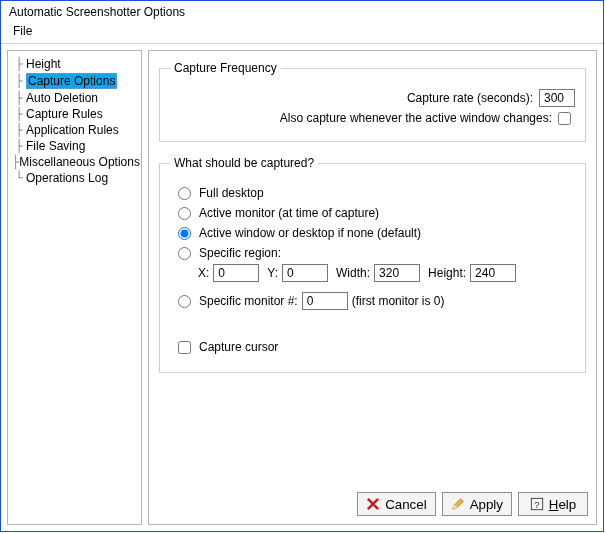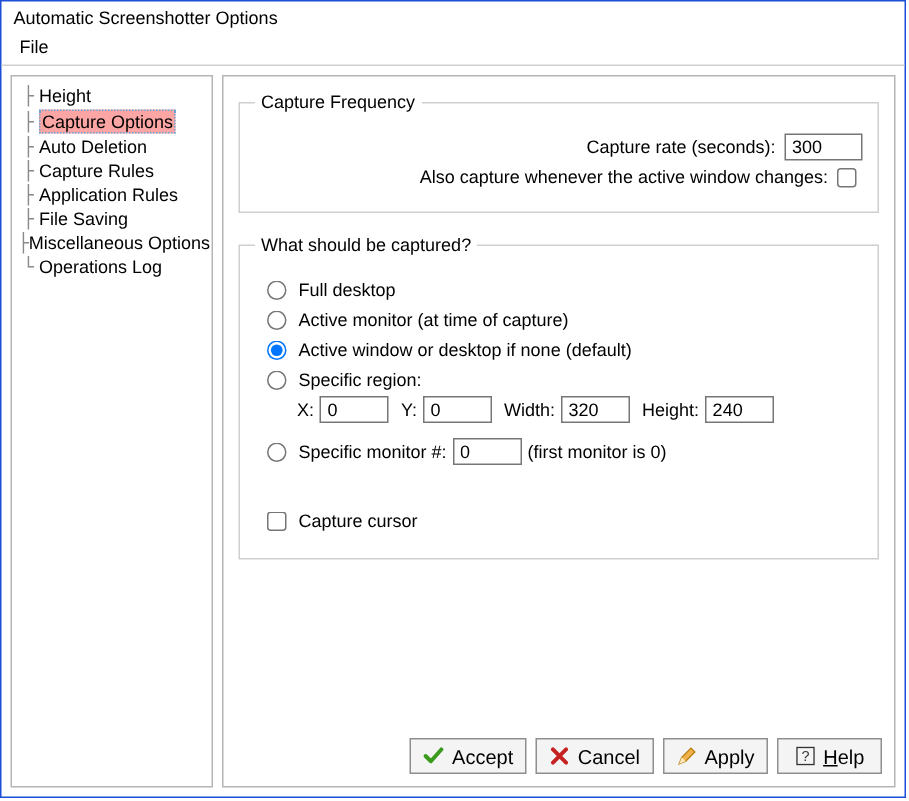--- a/index.html
+++ b/index.html
@@ -60,21 +60,21 @@
     font-family: monospace;
     display: inline-block;
     width: 14px;
     white-space: pre;
     text-align: center;
   }
   .tree-label {
     white-space: nowrap;
   }
   .tree-row.selected .tree-label {
-    background: #fca5a5;
+    background: #0ea5e9;
     border: 1px dotted #6aa6d6;
     padding: 0 1px;
   }
   .main {
     flex: 1;
     border: 1px solid #b5b5b5;
     box-sizing: border-box;
     padding: 10px 10px;
     position: relative;
     overflow: hidden;
@@ -97,21 +97,21 @@
   input[type=text].num {
     width: 46px;
     height: 18px;
     border: 1px solid #767676;
     padding: 0 4px;
     box-sizing: border-box;
     font-family: inherit;
     font-size: 12px;
   }
   input[type=text].num.wide {
-    width: 52px;
+    width: 36px;
   }
   input[type=checkbox], input[type=radio] {
     margin: 0 4px 0 0;
     vertical-align: middle;
   }
   .radio-col {
     padding: 2px 0 2px 8px;
   }
   .radio-row {
     display: flex;
@@ -278,28 +278,20 @@
             <span>(first monitor is 0)</span>
           </div>
           <div class="radio-row" style="margin-top:28px;">
             <input type="checkbox" style="">
             <span>Capture cursor</span>
           </div>
         </div>
       </fieldset>
 
       <div class="footer">
-        <button type="button" class="btn">
-          <span class="icon">
-            <svg viewBox="0 0 16 16">
-                <path d="M2 8 L6 12 L14 3" fill="none" stroke="#3a9b1c" stroke-width="3" stroke-linecap="round" stroke-linejoin="round"></path>
-              </svg>
-          </span>
-          <span>Accept</span>
-        </button>
         <button type="button" class="btn">
           <span class="icon">
             <svg viewBox="0 0 16 16">
                 <path d="M3 3 L13 13 M13 3 L3 13" stroke="#c62222" stroke-width="3" stroke-linecap="round"></path>
               </svg>
           </span>
           <span>Cancel</span>
         </button>
         <button type="button" class="btn">
           <span class="icon">

